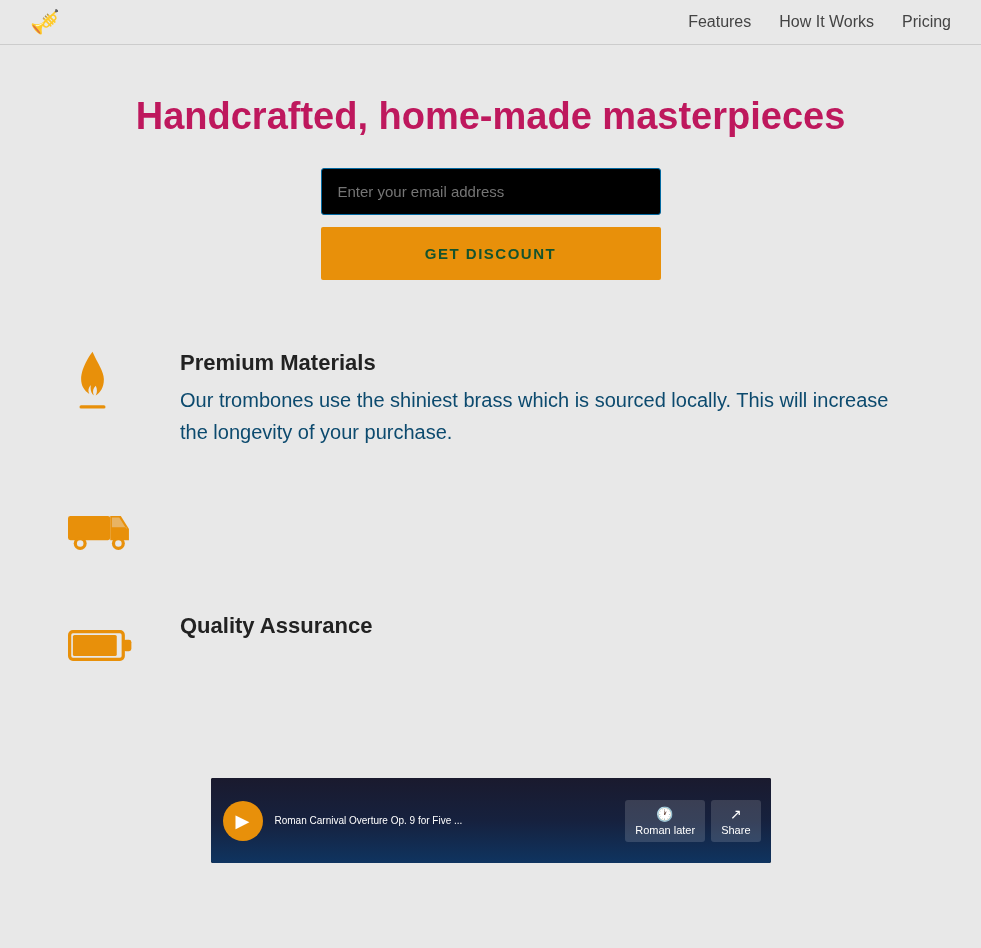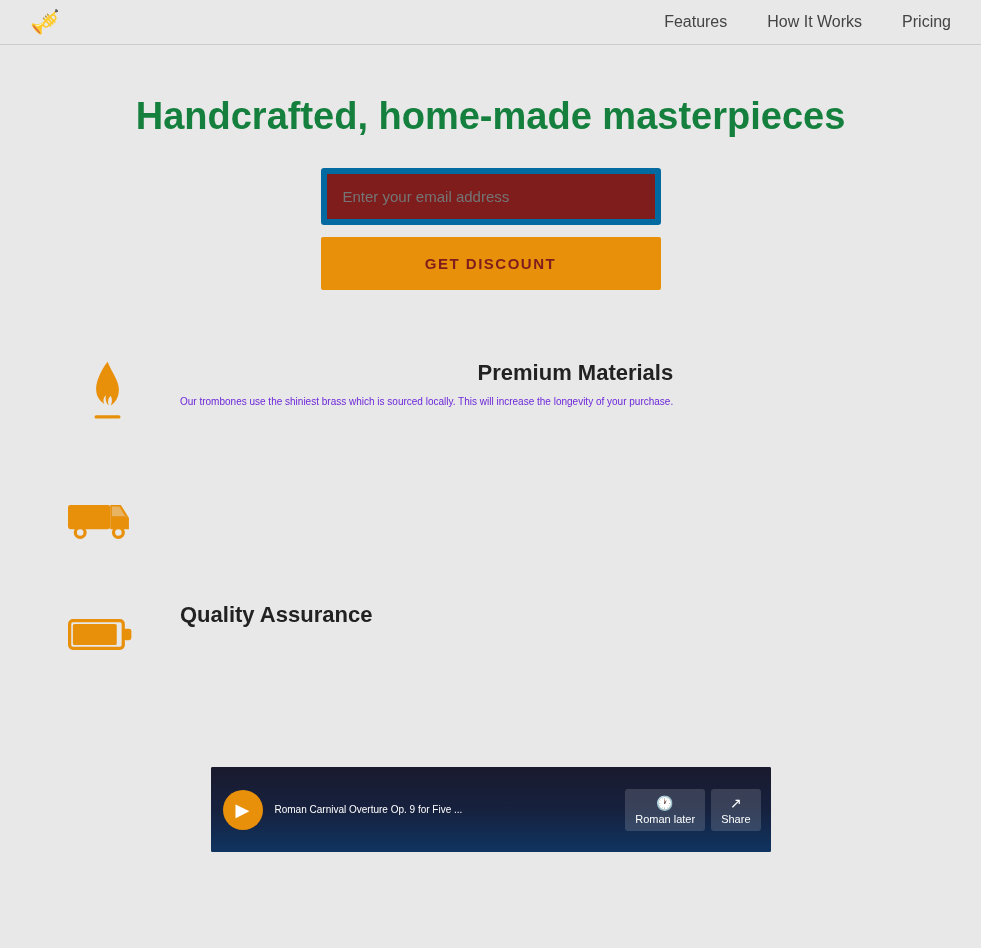--- a/index.html
+++ b/index.html
@@ -30,21 +30,21 @@
       font-weight: bold;
       color: #222;
     }
 
     .nav-logo-icon {
       font-size: 24px;
     }
 
     .nav-links {
       display: flex;
-      gap: 40px;
+      gap: 28px;
       list-style: none;
       align-items: center;
     }
 
     .nav-links li a {
       text-decoration: none;
       color: #444;
       font-size: 16px;
     }
 
@@ -53,53 +53,52 @@
       display: flex;
       flex-direction: column;
       align-items: center;
       padding: 50px 30px 40px;
       text-align: center;
     }
 
     .hero-title {
       font-size: 38px;
       font-weight: bold;
-      color: #15803d;
+      color: #be185d;
       margin-bottom: 30px;
     }
 
     .email-input {
       width: 340px;
       padding: 14px 16px;
       font-size: 15px;
-      border: 6px solid #0369a1;
+      border: 1px solid #0369a1;
       border-radius: 3px;
       outline: none;
-      background: #7f1d1d;
+      background: #000000;
       color: #999;
       margin-bottom: 12px;
     }
 
     .cta-button {
       width: 340px;
       padding: 18px;
       background-color: #e8900a;
-      color: #7f1d1d;
+      color: #14532d;
       font-size: 15px;
       font-weight: bold;
       letter-spacing: 1.5px;
       border: none;
       border-radius: 2px;
       cursor: pointer;
     }
 
     
     .features {
       padding: 30px 60px;
-      text-align: right;
     }
 
     .feature-item {
       display: flex;
       align-items: flex-start;
       gap: 40px;
       margin-bottom: 50px;
     }
 
     .feature-icon {
@@ -113,22 +112,22 @@
     }
 
     .feature-content h2 {
       font-size: 22px;
       font-weight: bold;
       color: #222;
       margin-bottom: 8px;
     }
 
     .feature-content p {
-      font-size: 10px;
-      color: #6d28d9;
+      font-size: 20px;
+      color: #0c4a6e;
       line-height: 1.6;
       max-width: 760px;
     }
 
     
     .icon-flame {
       position: relative;
       display: inline-block;
     }
 

